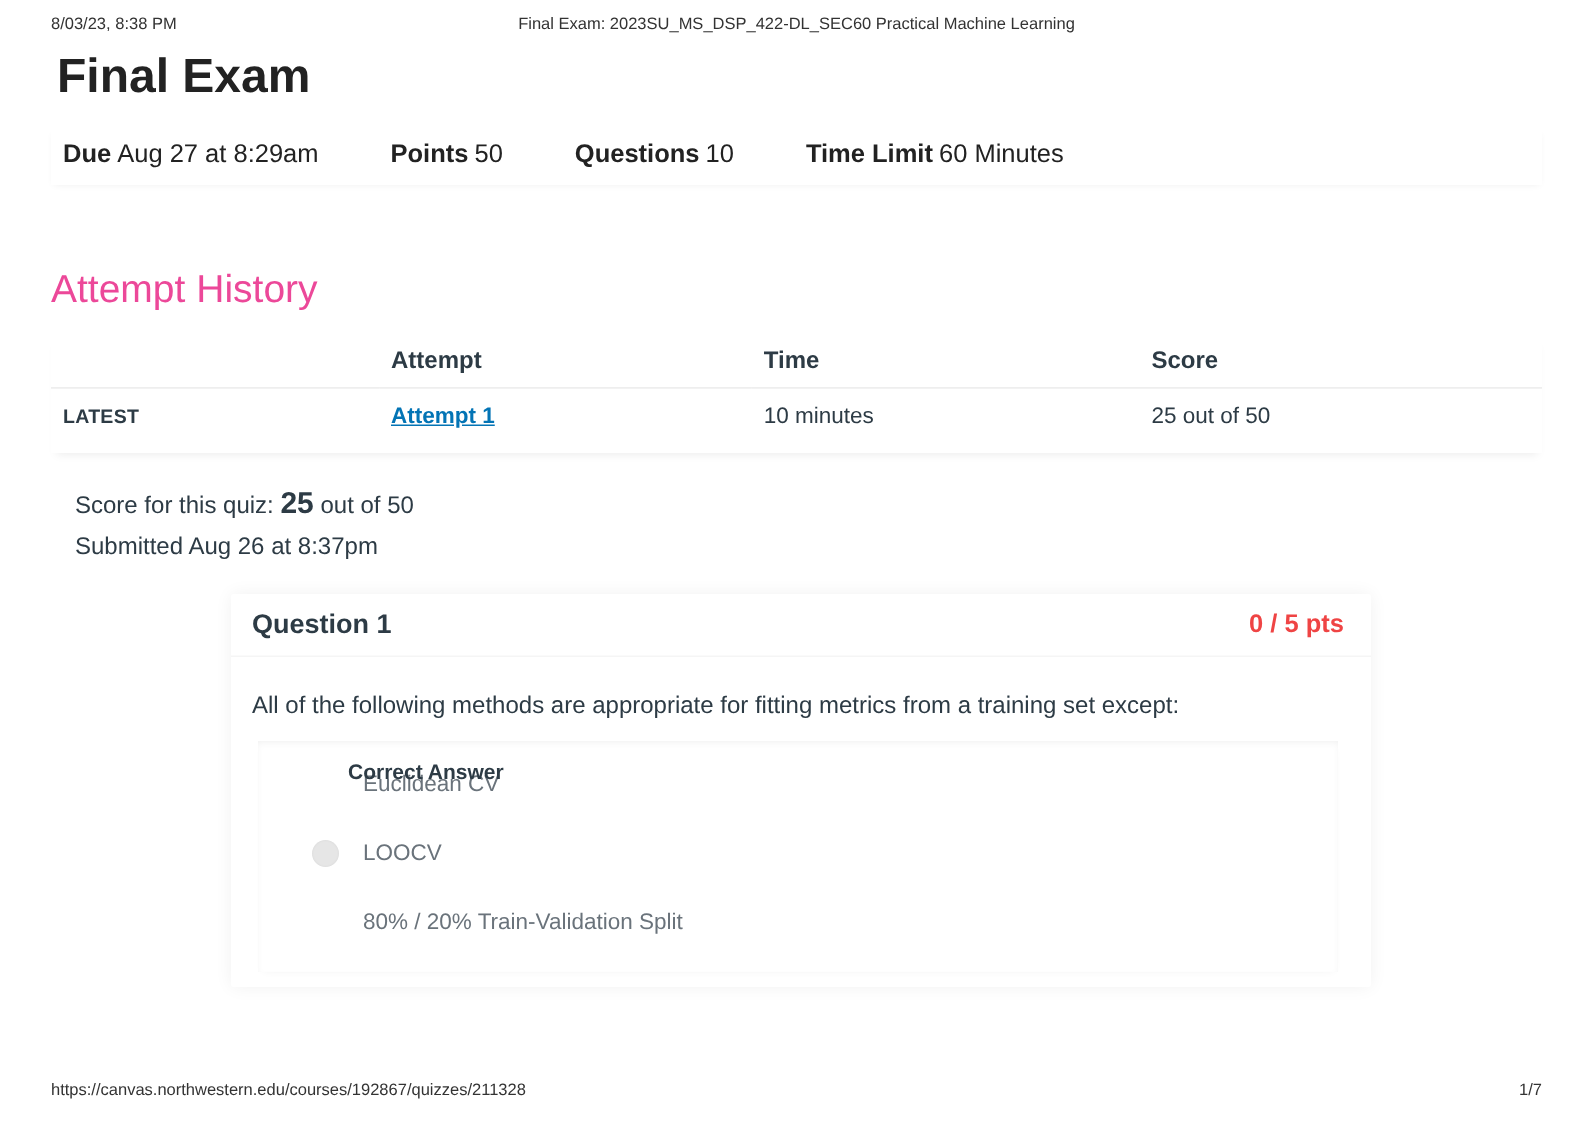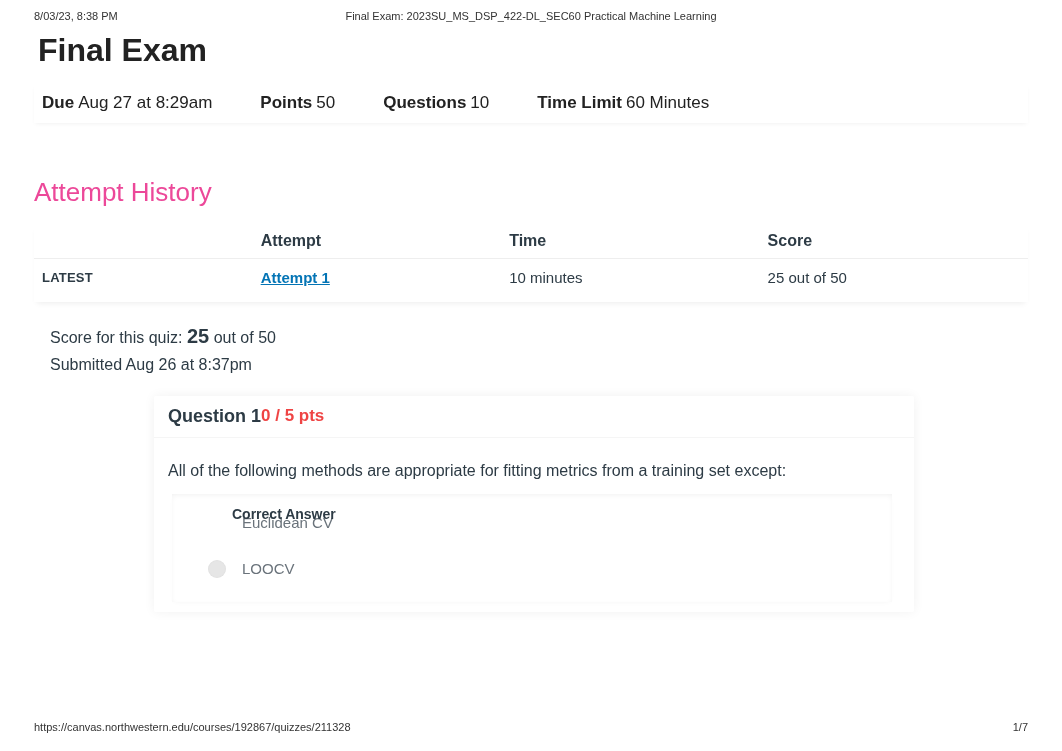--- a/index.html
+++ b/index.html
@@ -76,22 +76,24 @@
     .score-block .big { font-weight: 700; font-size: 20px;}
     .question-card {
       margin: 18px 0 0 120px;
       width: 760px;
       box-shadow: 0 0 12px rgba(0,0,0,0.06);
       border-radius: 2px;
     }
     .q-header {
       padding: 10px 18px 10px 14px;
       display: flex;
+      justify-content: space-between;
       align-items: center;
       border-bottom: 1px solid rgba(0,0,0,0.04);
+      gap: 13px;
     }
     .q-title { font-weight: 700; font-size: 18px;}
     .q-pts { font-weight: 700; font-size: 17px; color: #ef4444;}
     .q-body { padding: 24px 18px 10px 14px; font-size: 16px; color: #2d3b45;}
     .q-inner-shadow {
        margin: 14px 4px 0 4px;
        padding: 12px 8px 4px 8px;
        box-shadow: inset 0 2px 6px -2px rgba(0,0,0,0.08), 0 2px 6px -3px rgba(0,0,0,0.06);
     }
     .answer {
@@ -202,20 +204,26 @@
               <span class="radio-dot" style="visibility:hidden"></span>
               <span>Euclidean CV</span>
             </div>
           </div>
           <div class="answer-row">
             <div class="answer selected">
               <span class="radio-dot"></span>
               <span>LOOCV</span>
             </div>
           </div>
+          <div class="answer-row">
+            <div class="answer">
+              <span class="radio-dot" style="visibility:hidden"></span>
+              <span>80% / 20% Train-Validation Split</span>
+            </div>
+          </div>
        </div>
     </div>
   </div>
 
 </div>
 
 <div class="print-footer">
    <span>https://canvas.northwestern.edu/courses/192867/quizzes/211328</span>
    <span>1/7</span>
 </div>

